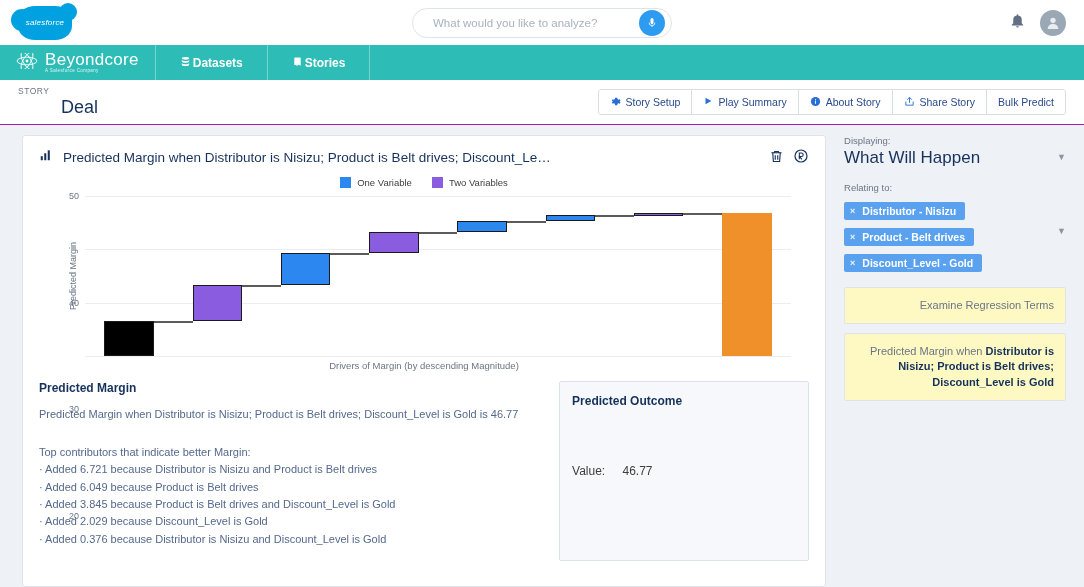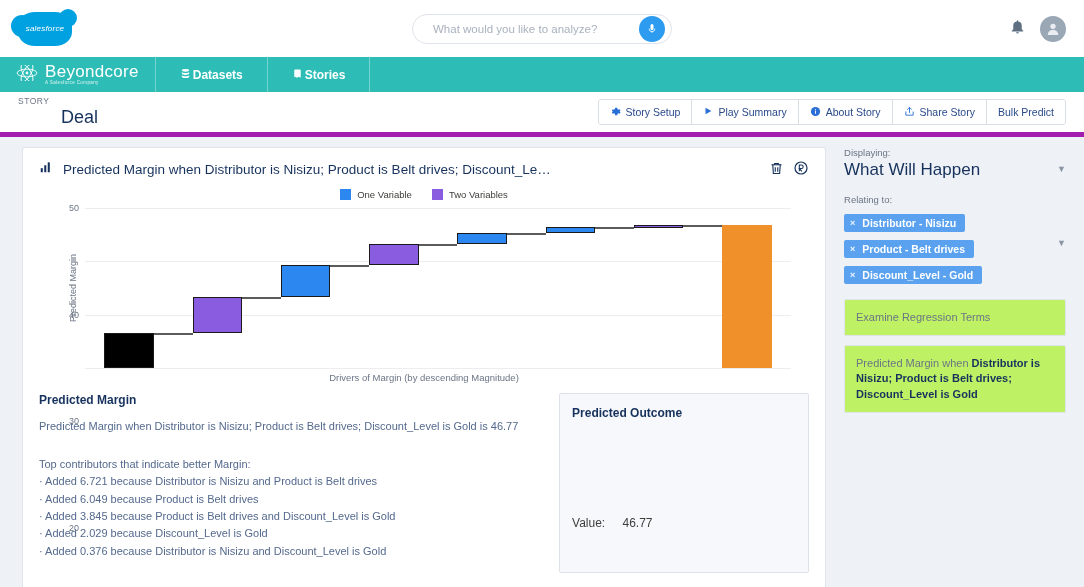--- a/index.html
+++ b/index.html
@@ -7,21 +7,21 @@
   body {
     width:1084px; height:587px;
     background:#eef1f6;
     font-family:"Liberation Sans", sans-serif;
     color:#3e3e3c;
     overflow:hidden;
   }
 
   
   .topbar{
-    height:57px; background:#ffffff; position:relative;
+    height:45px; background:#ffffff; position:relative;
     display:flex; align-items:center;
   }
   .sf-logo{
     margin-left:18px; width:54px; height:34px;
     background:#00a1e0; border-radius:17px/14px; position:relative;
     display:flex; align-items:center; justify-content:center;
   }
   .sf-logo:before, .sf-logo:after{
     content:""; position:absolute; background:#00a1e0; border-radius:50%;
   }
@@ -71,21 +71,21 @@
   .nav-item{
     display:flex;align-items:center;gap:2px;padding:0 24px;
     font-size:12px;font-weight:bold;
     border-right:1px solid rgba(255,255,255,.35);
   }
 
   
   .storyhdr{
     height:45px; background:#fff; display:flex; align-items:center;
     justify-content:space-between; padding:16px 18px;
-    border-bottom:5px solid #a21caf;
+    border-bottom:1px solid #a21caf;
   }
   .story-label{ font-size:8.5px; color:#6b7585; letter-spacing:.5px; }
   .story-title{ font-size:18px; color:#16325c; margin-top:1px; font-weight:400;margin-left:43px;}
   .btn-group{ display:flex; border:1px solid #d8dde6; border-radius:3px; overflow:hidden;}
   .hbtn{
     display:flex;align-items:center;gap:5px;
     padding:0 11px; height:24px; font-size:10.5px; color:#2a4a8b;
     background:#fff; border-right:1px solid #d8dde6; white-space:nowrap;
   }
   .hbtn:last-child{ border-right:0; }
@@ -133,40 +133,41 @@
   .narr h4{ margin:0 0 12px 0; font-size:12px; color:#16325c;}
   .narr p{ margin:0 0 14px 0; font-size:11px; color:#54698d; line-height:1.35;}
   .narr .lead{ margin-bottom:22px; }
   .bullets{ font-size:11px; color:#54698d; line-height:1.58; }
   .outcome{
     width:250px; border:1px solid #dde2ea; background:#f6f8fb;
     border-radius:2px; padding:12px; display:flex; flex-direction:column;
     align-items:flex-start; min-height:180px;
   }
   .outcome-title{ font-size:12px; color:#16325c; font-weight:bold; }
-  .outcome-val{ margin-top:96px; font-size:12px; color:#3e3e3c; }
+  .outcome-val{ margin-top:56px; font-size:12px; color:#3e3e3c; }
   .outcome-val .k{ margin-right:14px; }
 
   
   .sidebar{ width:244px; margin-left:18px; padding:0 18px 8px 0; }
   .side-label{ font-size:9.5px; color:#6b7585; }
   .side-head{ display:flex; align-items:center; justify-content:space-between; }
   .side-title{ font-size:17px; color:#16325c; margin-top:2px; font-weight:400;}
   .relating{ margin-top:14px; position:relative; }
   .pill{
     display:inline-flex; align-items:center; gap:7px;
     background:#5aa2f0; color:#fff; font-size:10.5px; font-weight:bold;
     border-radius:2px; padding:3px 9px 3px 6px; margin-bottom:6px;
   }
   .pill .x{ font-size:9px; opacity:.9; }
   .side-caret{ color:#8a95a5; font-size:9px; }
   .side-box{
-    border:1px solid #dfe3ea; background:#bef264; border-radius:2px;
+    border:1px solid #dfe3ea; background:#fef9c3; border-radius:2px;
     padding:10px 11px; margin-top:9px; font-size:11px; color:#6b7585;
     line-height:1.38;
+    text-align:right;
   }
   .side-box b{ color:#16325c; }
   .caret-abs{ position:absolute; right:0; top:44px; color:#8a95a5; font-size:9px;}
 </style>
 </head>
 <body>
 
 <div class="topbar">
   <div class="sf-logo">
     <span>salesforce</span>

